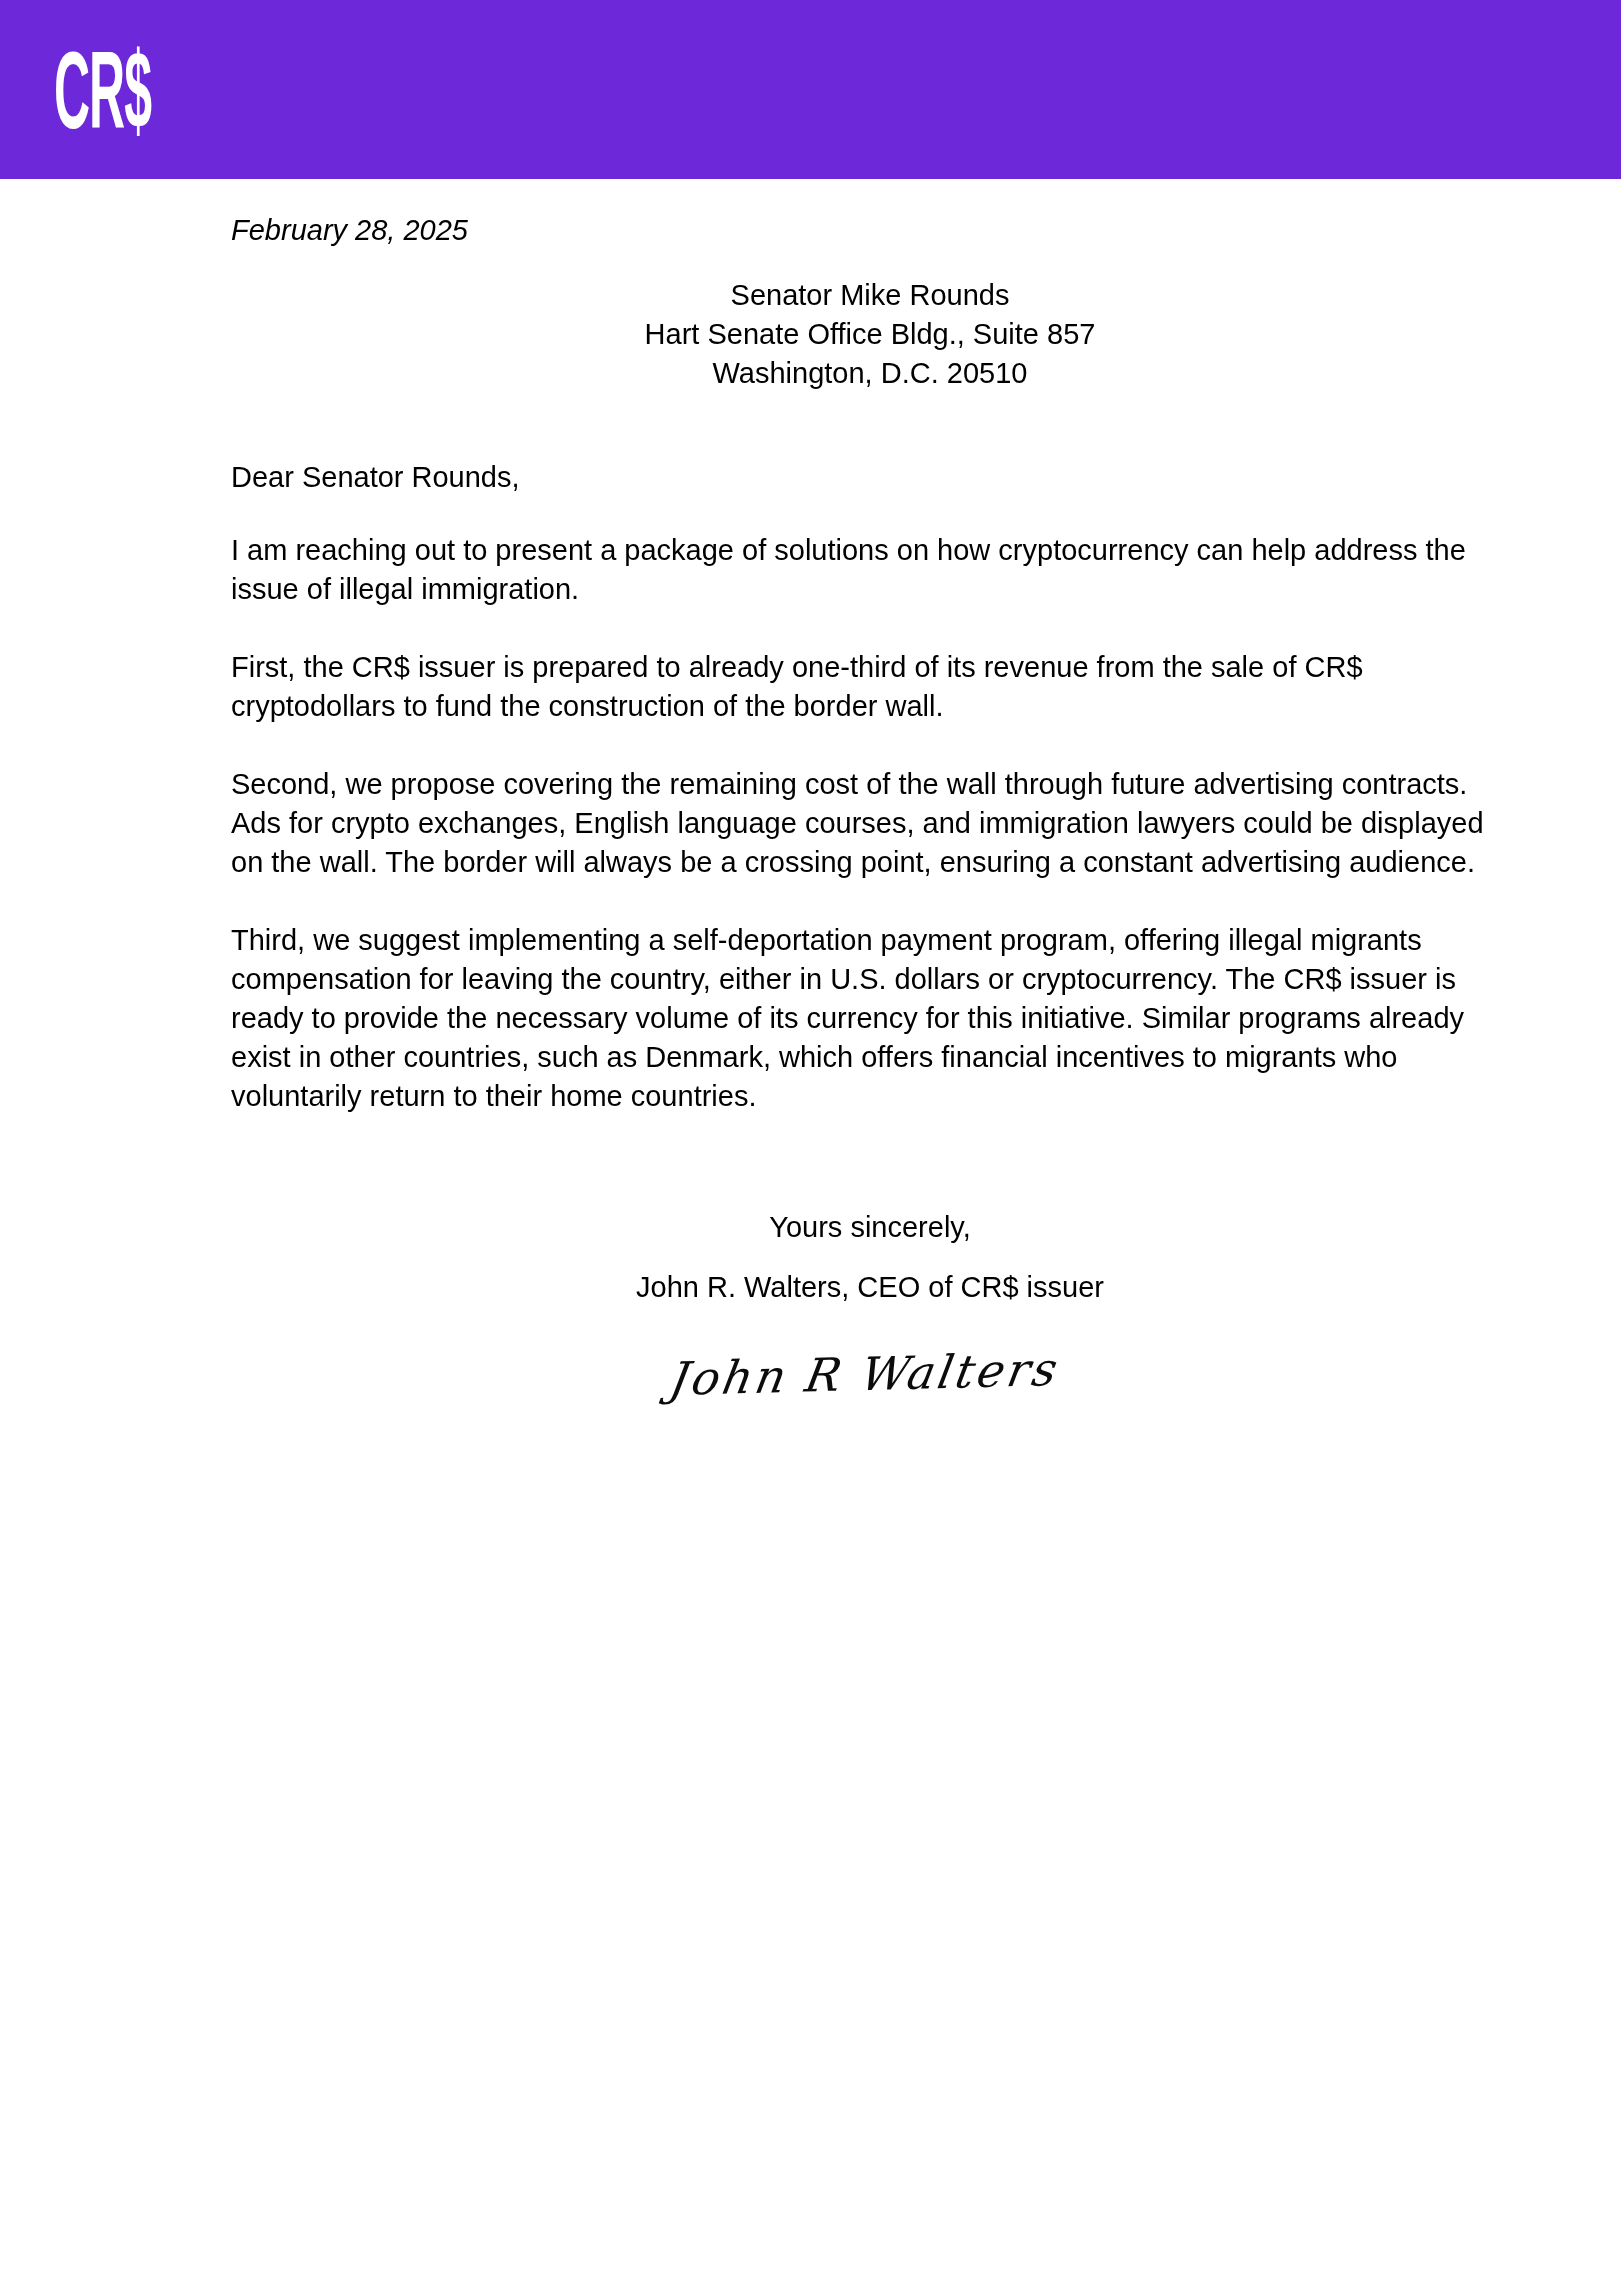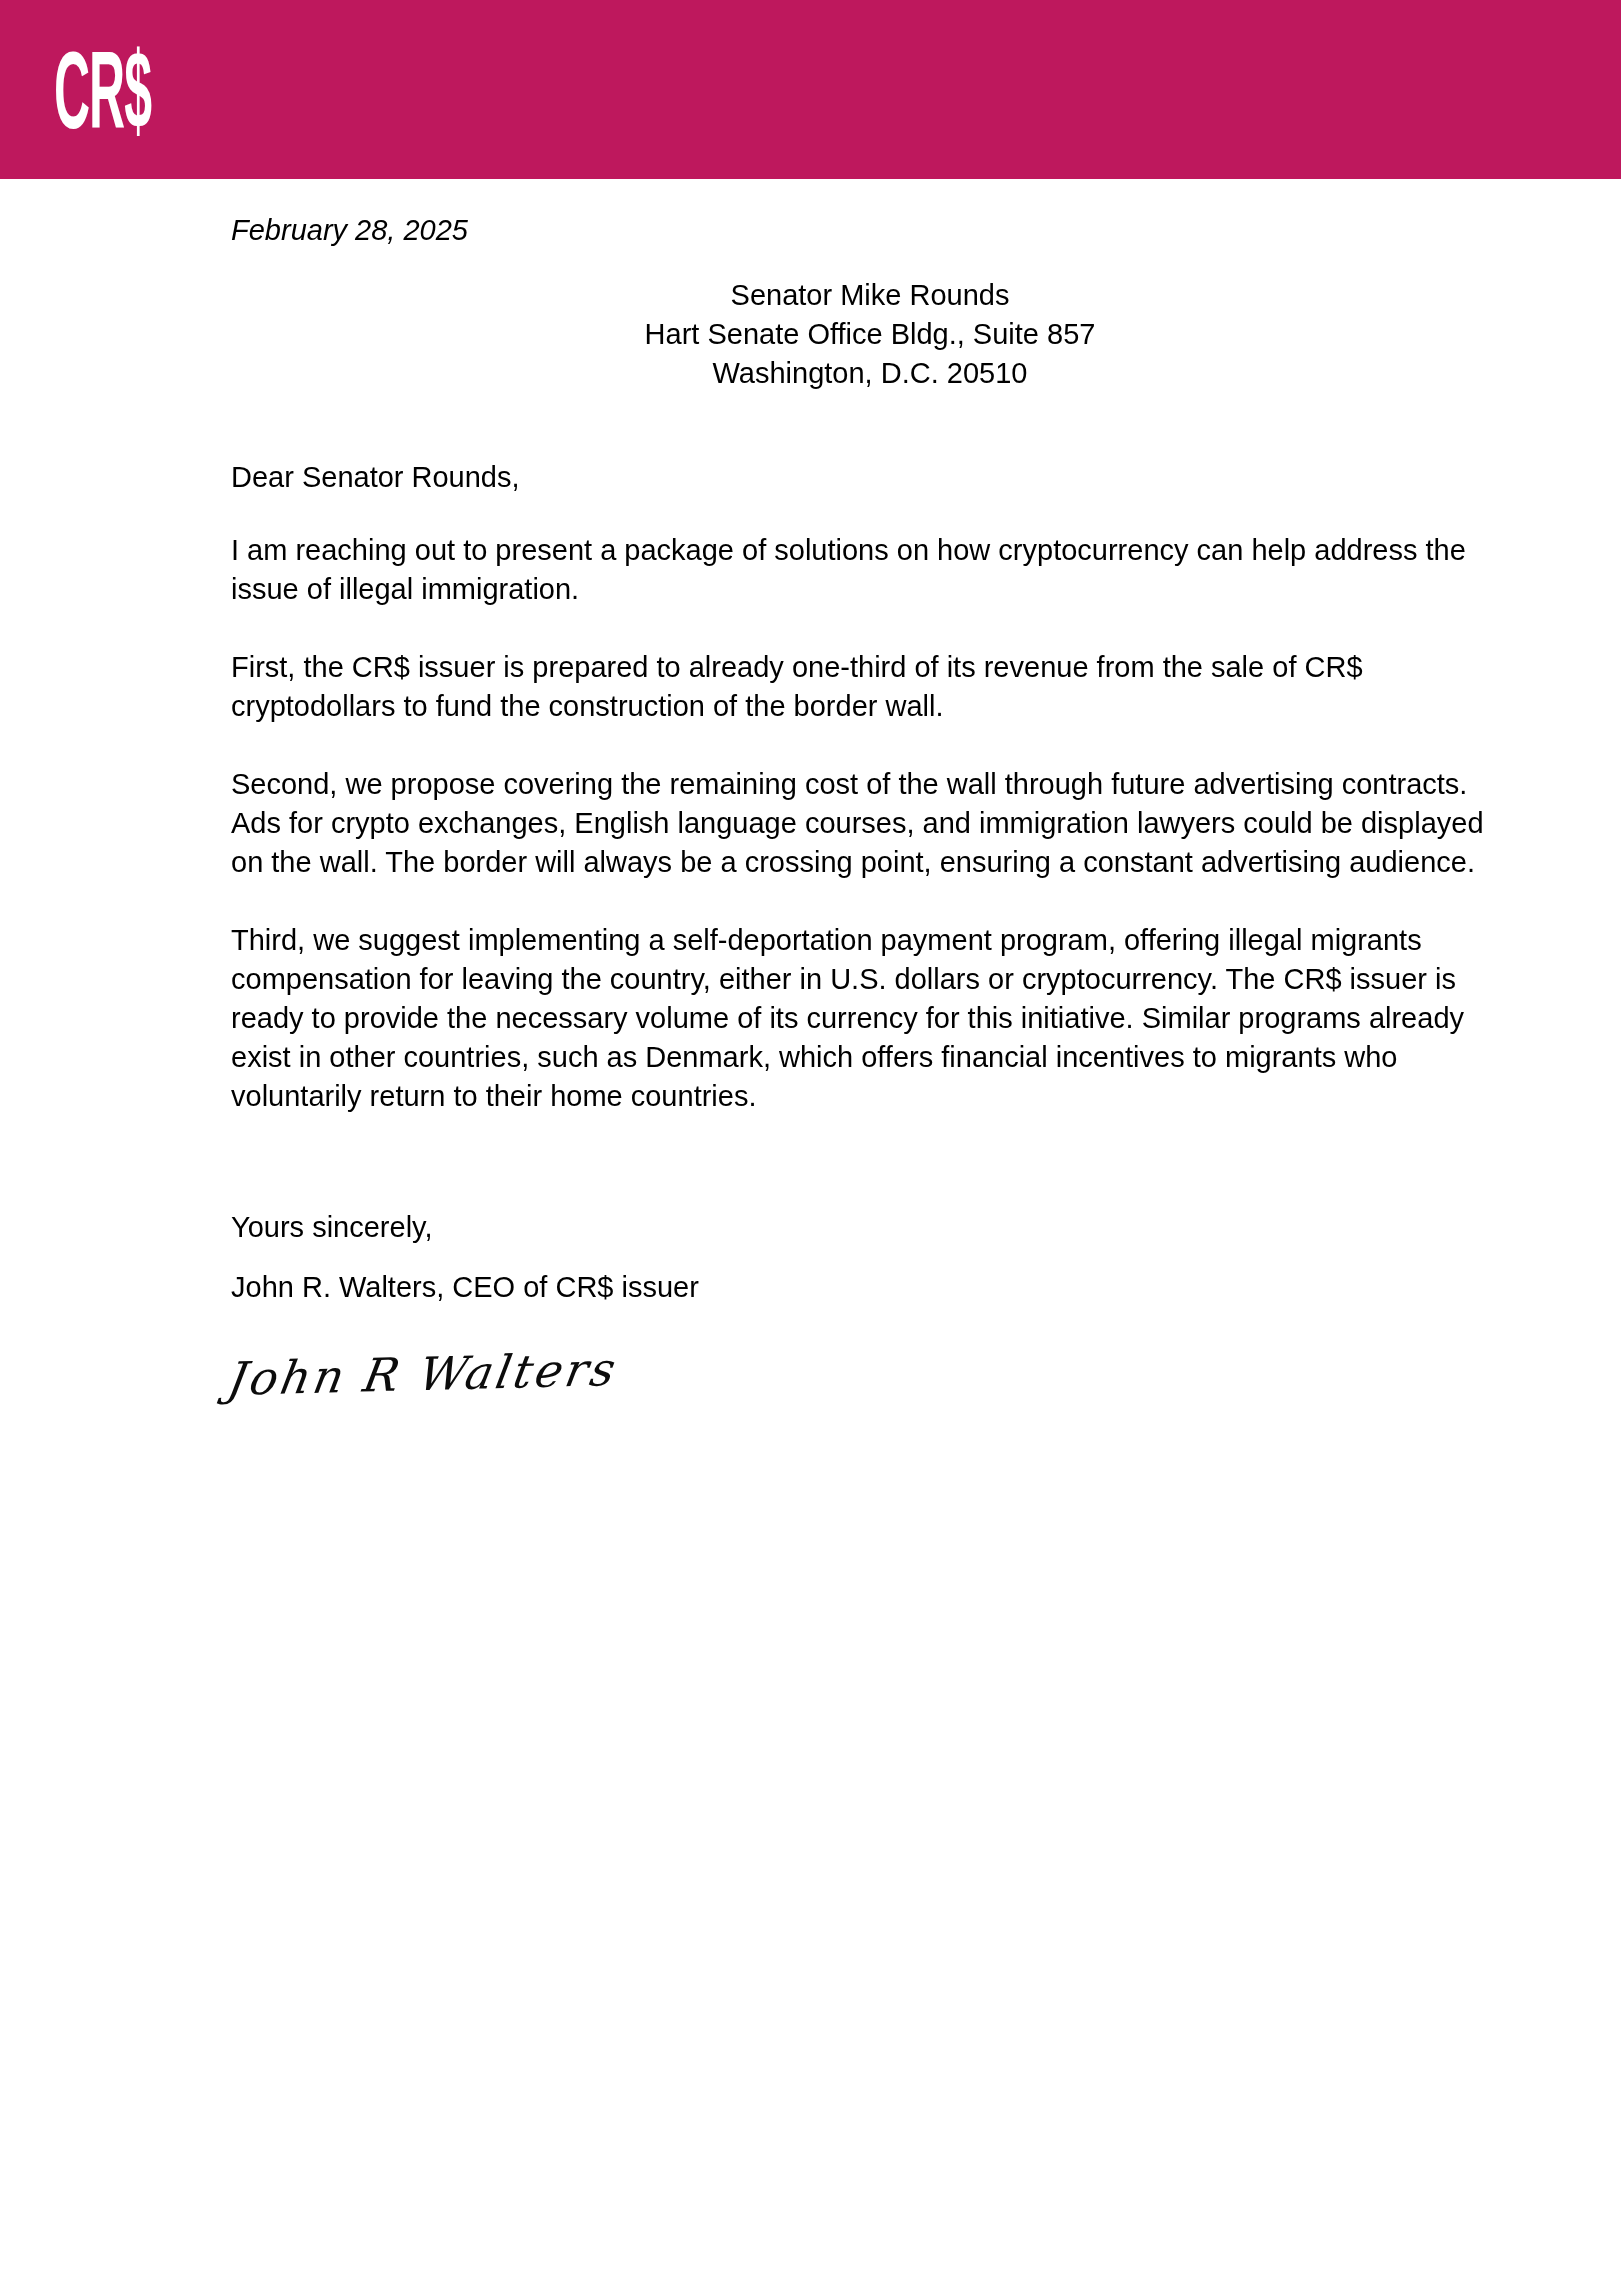--- a/index.html
+++ b/index.html
@@ -47,21 +47,21 @@
   .content p { margin: 0; }
   .date-line { margin-bottom: 25.5px !important; font-style: italic; }
   .address-block { margin-bottom: 65px; text-align: center; }
   .salutation {
     font-weight: 400;
     margin-bottom: 34px !important;
   }
   .body-paragraph { margin-bottom: 39px !important; }
   .closing-block {
     margin-top: 92px;
-    text-align: left;
+    text-align: center;
   }
   .signer-line { margin-top: 21.6px !important; }
   .signature-line {
     margin-top: 25.5px;
     height: 82px;
   }
   .signature-script {
     display: inline-block;
     font-family: "DejaVu Serif", serif;
     font-style: italic;
@@ -73,21 +73,21 @@
     transform-origin: right center;
     margin-right: 7.8px;
     white-space: nowrap;
   }
 </style>
 </head>
 <body>
 
 <div class="page">
 
-  <div class="header-bar" style="background: #be185d;">
+  <div class="header-bar" style="background: #6d28d9;">
     <div class="logo-wrap">
       <span class="logo-text" style="color: rgb(255, 255, 255);">CR$</span>
     </div>
   </div>
 
   <div class="content" style="color: rgb(0, 0, 0);">
 
     <p class="date-line">February 28, 2025</p>
 
     <div class="address-block">

